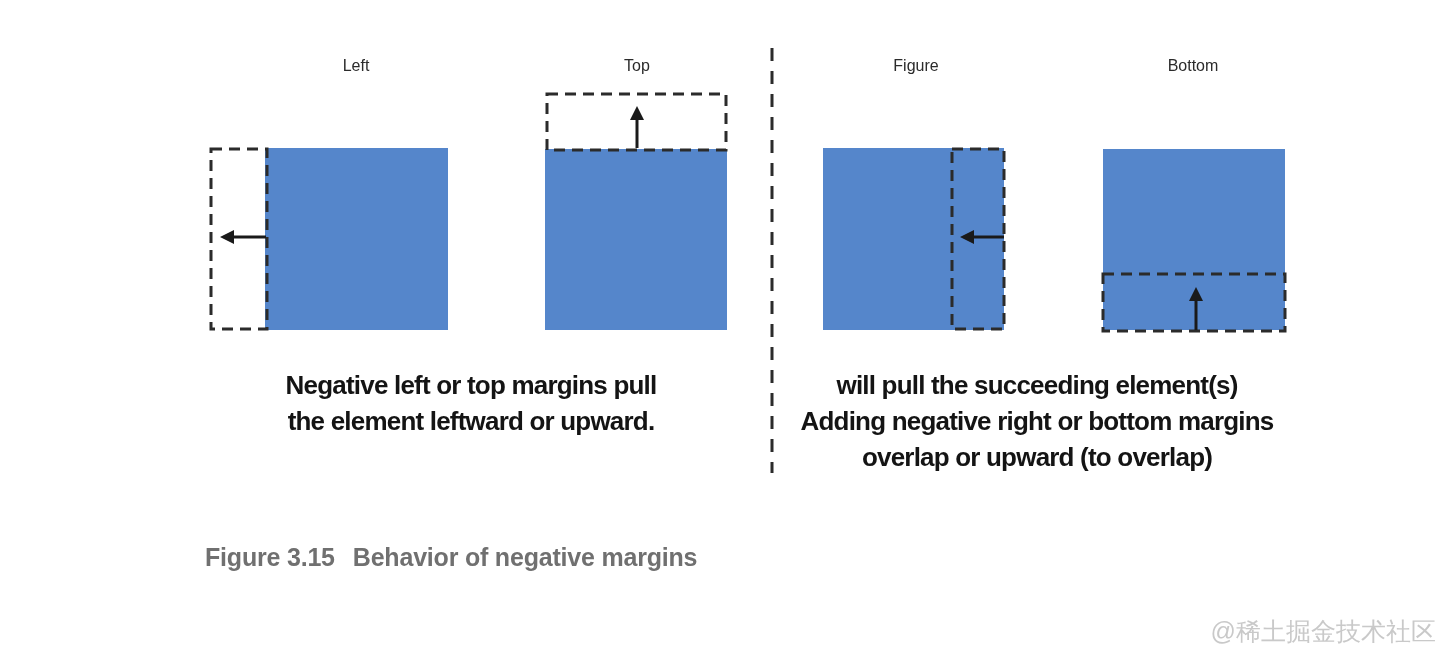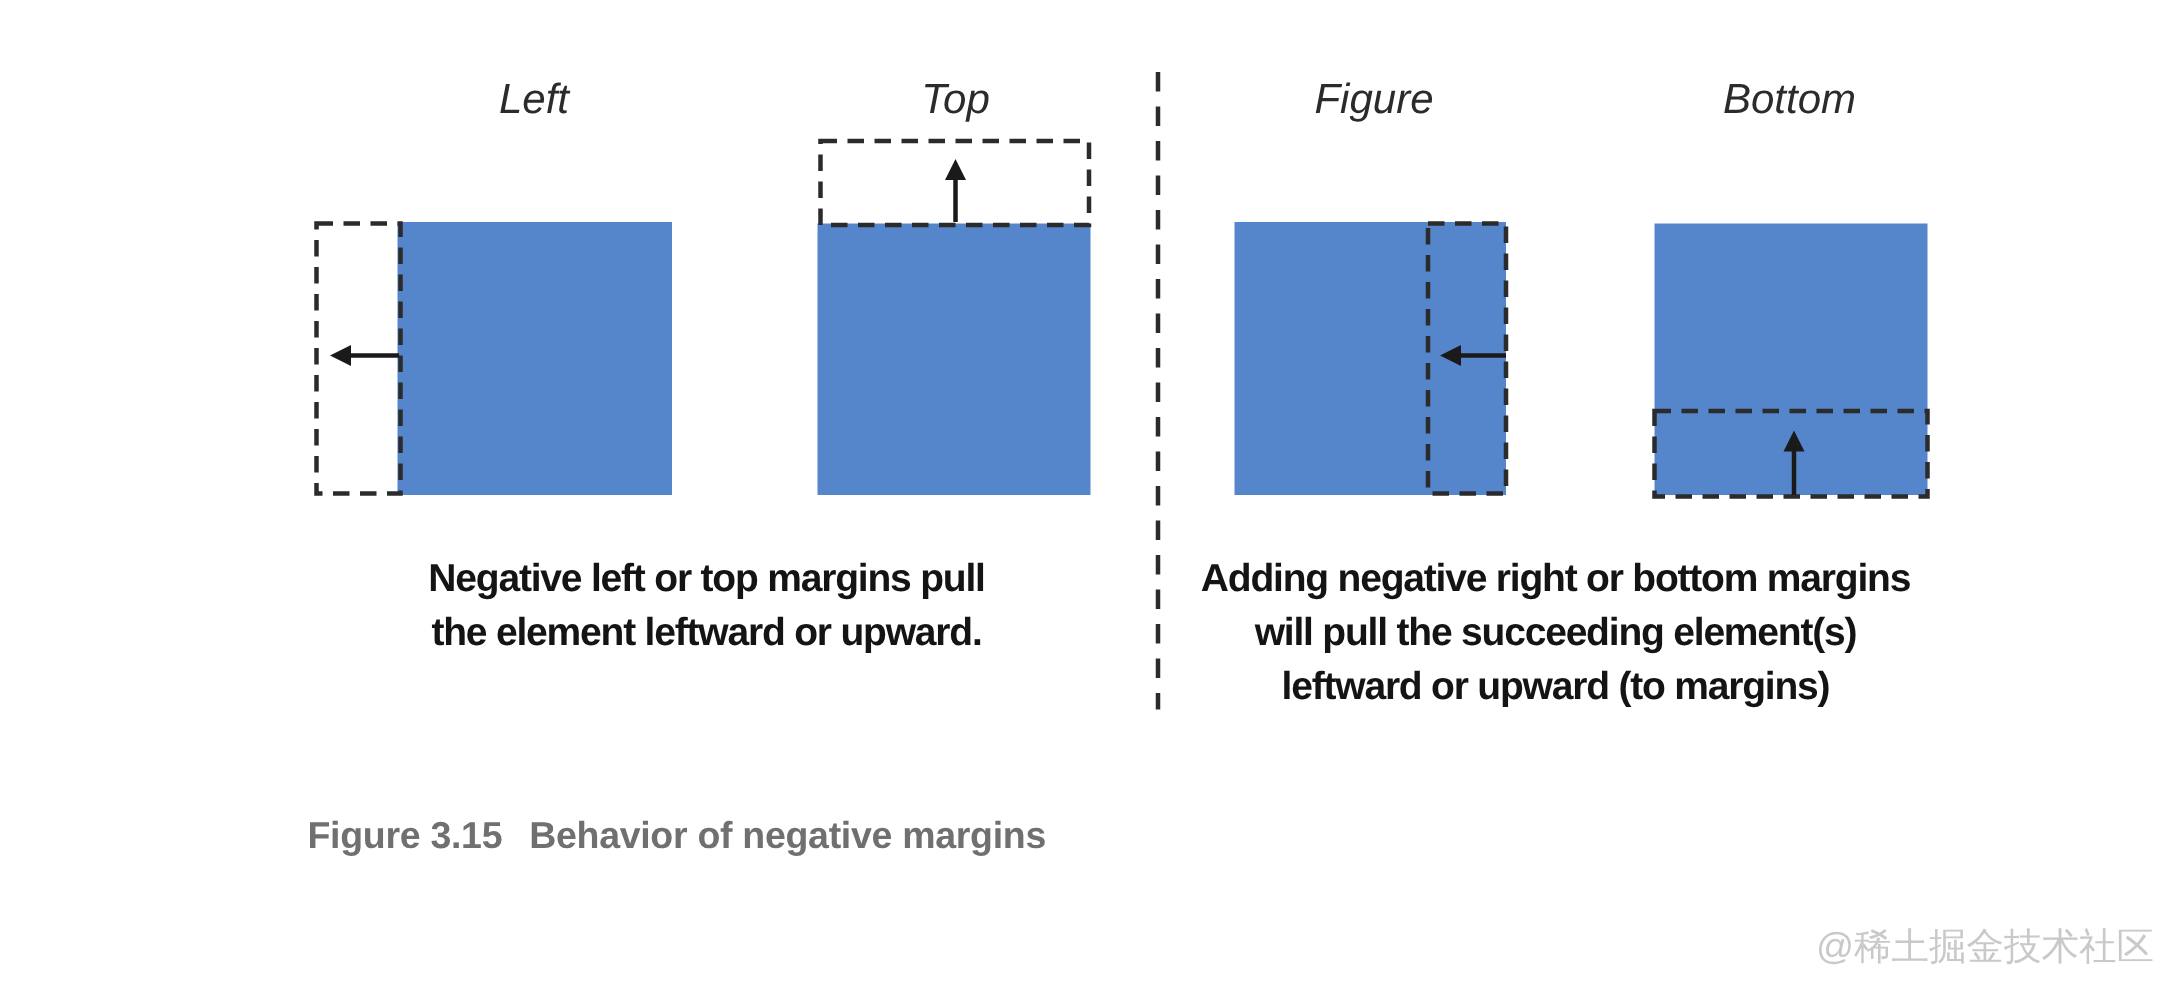--- a/index.html
+++ b/index.html
@@ -38,25 +38,24 @@
   }
   .arrow-shaft {
     stroke: var(--arrow, #1A1A1A);
     stroke-width: 3;
   }
   .arrow-head { fill: var(--arrow, #1A1A1A); }
 
   .panel-label {
     position: absolute;
     transform: translateX(-50%);
-    font-size: 28px;
+    font-size: 16px;
     line-height: 26px;
     color: var(--label-text, #2B2B2B);
     white-space: nowrap;
-    font-style: italic;
   }
   .caption {
     position: absolute;
     text-align: center;
     font-weight: 700;
     font-size: 26px;
     line-height: 36px;
     letter-spacing: -0.8px;
     color: var(--caption-text, #141414);
     white-space: nowrap;
@@ -117,23 +116,23 @@
   <div class="panel-label" style="left:637px; top:53px;">Top</div>
   <div class="panel-label" style="left:916px; top:53px;">Figure</div>
   <div class="panel-label" style="left:1193px; top:53px;text-align:center;">Bottom</div>
 
   <div class="caption" style="left:221px; top:367px; width:500px;">
     <div>Negative left or top margins pull</div>
     <div>the element leftward or upward.</div>
   </div>
 
   <div class="caption" style="left:782px; top:367px; width:510px;">
+    <div>will pull the succeeding element(s)</div>
     <div>Adding negative right or bottom margins</div>
-    <div>will pull the succeeding element(s)</div>
-    <div>leftward or upward (to margins)</div>
+    <div>overlap or upward (to overlap)</div>
   </div>
 
   <div class="figure-caption">
     <span class="figure-number">Figure 3.15</span><span class="figure-title">Behavior of negative margins</span>
   </div>
 
   <div class="watermark">@稀土掘金技术社区</div>
 
 </div>
 

